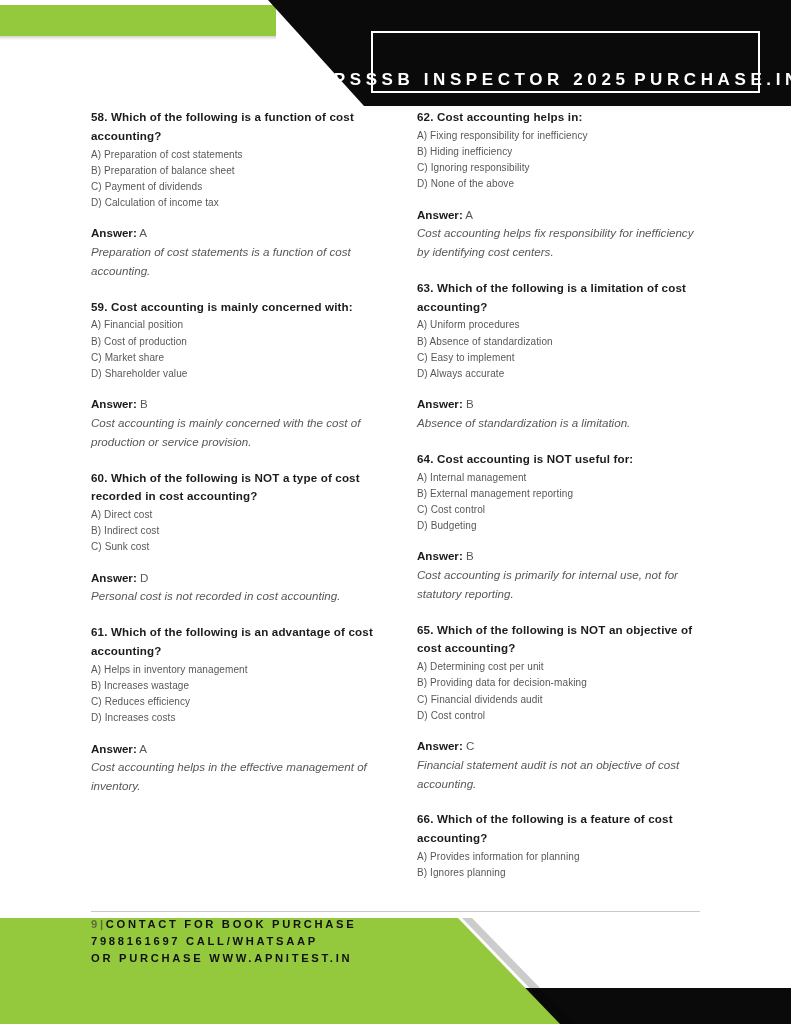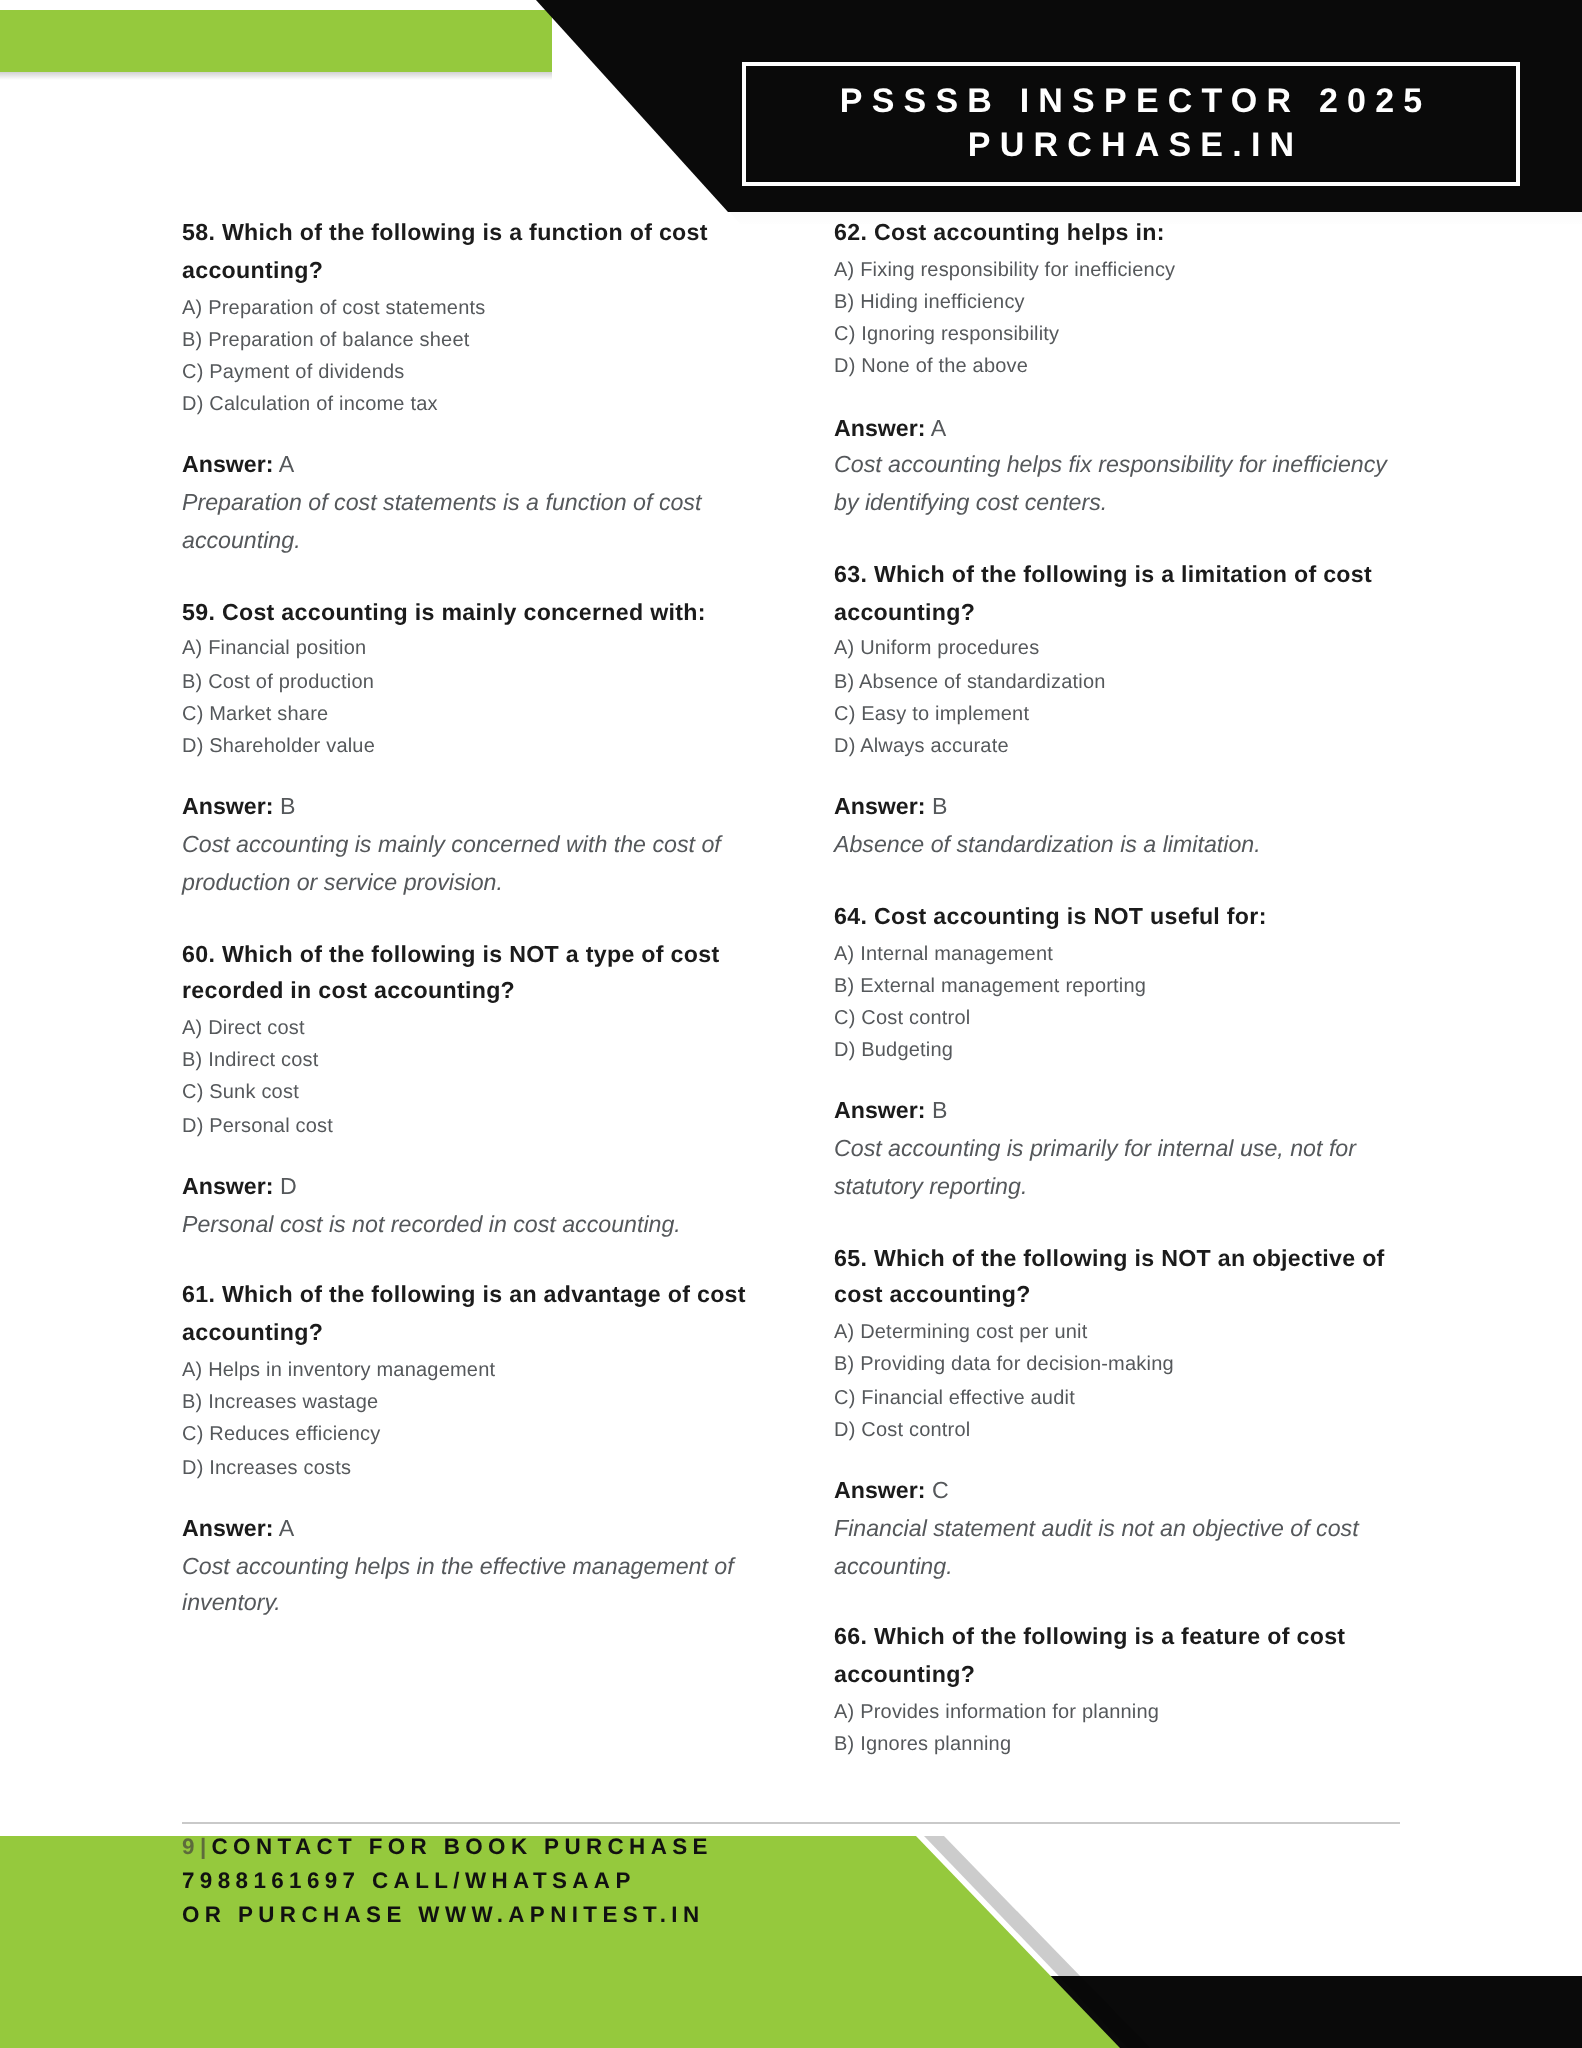--- a/index.html
+++ b/index.html
@@ -67,22 +67,21 @@
   .hdr-title-box {
     position: absolute;
     left: 371px;
     top: 31px;
     width: 389px;
     height: 62px;
     border: 2px solid #ffffff;
     z-index: 4;
     box-sizing: border-box;
     display: flex;
-    flex-direction: column;
-    align-items: center;
+    align-items: flex-end;
     justify-content: center;
   }
   .hdr-line1 {
     color: #ffffff;
     font-size: 17px;
     font-weight: bold;
     letter-spacing: 4.6px;
     line-height: 1.28;
     white-space: nowrap;
     text-indent: 4.6px;
@@ -240,21 +239,20 @@
           <p class="q-opt">C) Market share</p>
           <p class="q-opt">D) Shareholder value</p>
           <p class="q-answer"><b>Answer:</b><span> B</span></p>
           <p class="q-expl">Cost accounting is mainly concerned with the cost of production or service provision.</p>
         </div>
         <div class="qblock">
           <p class="q-stem">60. Which of the following is NOT a type of cost recorded in cost accounting?</p>
           <p class="q-opt">A) Direct cost</p>
           <p class="q-opt">B) Indirect cost</p>
           <p class="q-opt">C) Sunk cost</p>
-          <p class="q-opt">D) Personal cost</p>
           <p class="q-answer"><b>Answer:</b><span> D</span></p>
           <p class="q-expl">Personal cost is not recorded in cost accounting.</p>
         </div>
         <div class="qblock">
           <p class="q-stem">61. Which of the following is an advantage of cost accounting?</p>
           <p class="q-opt">A) Helps in inventory management</p>
           <p class="q-opt">B) Increases wastage</p>
           <p class="q-opt">C) Reduces efficiency</p>
           <p class="q-opt">D) Increases costs</p>
           <p class="q-answer"><b>Answer:</b><span> A</span></p>
@@ -286,21 +284,21 @@
           <p class="q-opt">B) External management reporting</p>
           <p class="q-opt">C) Cost control</p>
           <p class="q-opt">D) Budgeting</p>
           <p class="q-answer"><b>Answer:</b><span> B</span></p>
           <p class="q-expl">Cost accounting is primarily for internal use, not for statutory reporting.</p>
         </div>
         <div class="qblock">
           <p class="q-stem">65. Which of the following is NOT an objective of cost accounting?</p>
           <p class="q-opt">A) Determining cost per unit</p>
           <p class="q-opt">B) Providing data for decision-making</p>
-          <p class="q-opt">C) Financial effective audit</p>
+          <p class="q-opt">C) Financial dividends audit</p>
           <p class="q-opt">D) Cost control</p>
           <p class="q-answer"><b>Answer:</b><span> C</span></p>
           <p class="q-expl">Financial statement audit is not an objective of cost accounting.</p>
         </div>
         <div class="qblock">
           <p class="q-stem">66. Which of the following is a feature of cost accounting?</p>
           <p class="q-opt">A) Provides information for planning</p>
           <p class="q-opt">B) Ignores planning</p>
         </div>
       </div>

